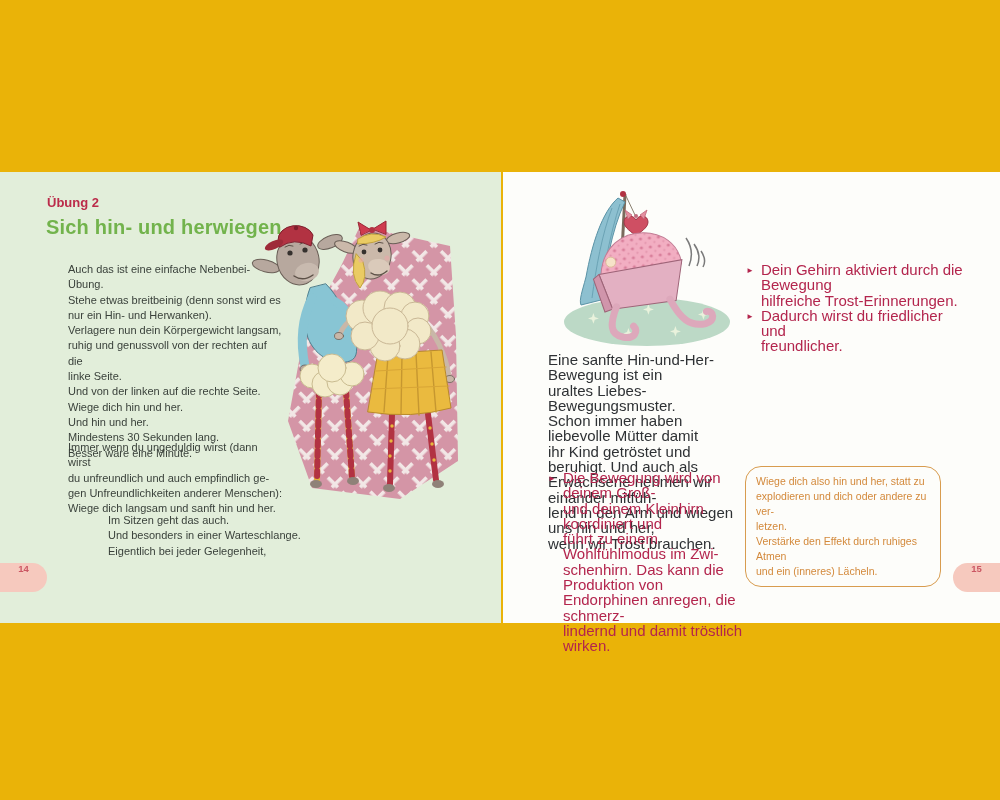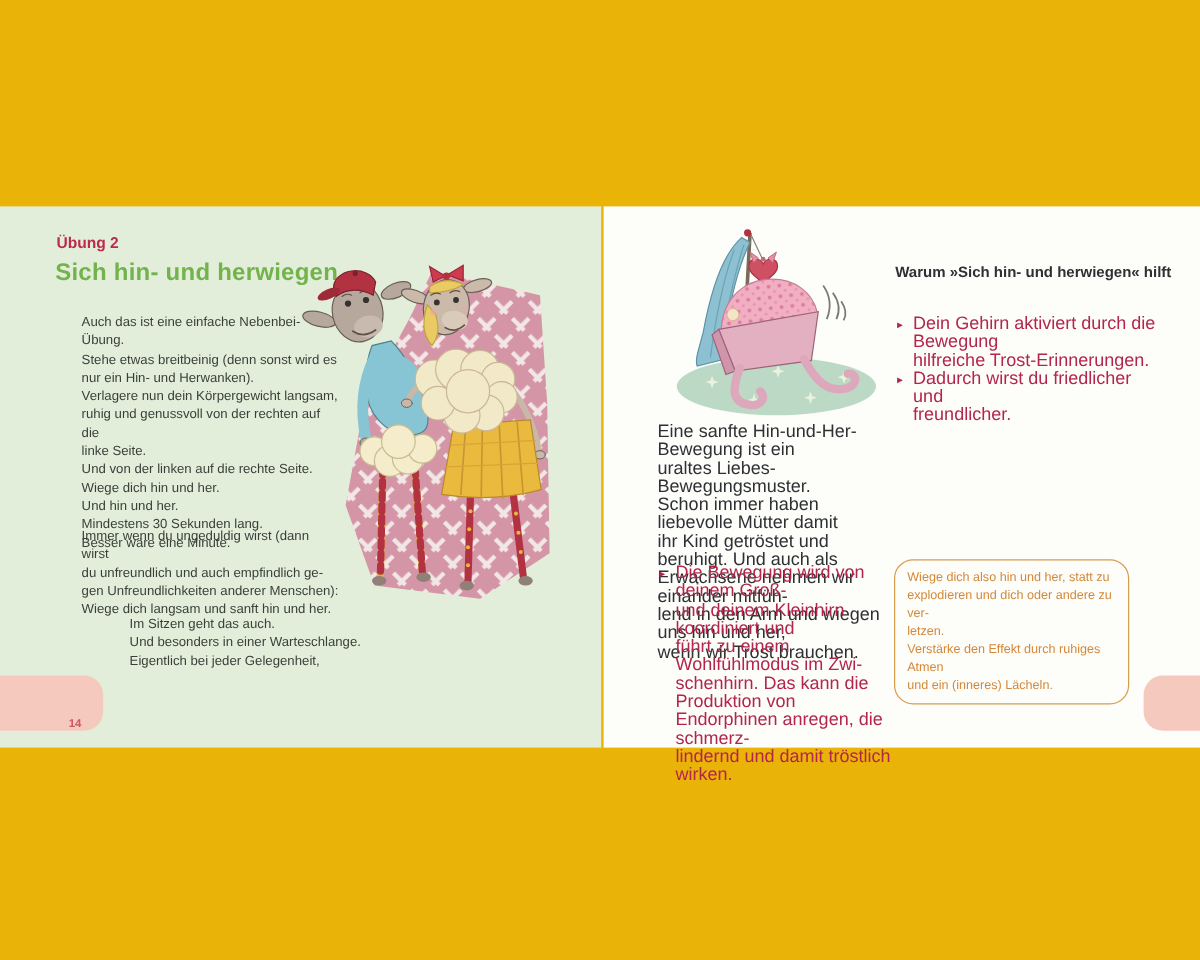--- a/index.html
+++ b/index.html
@@ -14,21 +14,21 @@
   .title{font-size:20px;font-weight:bold;color:var(--accent_green);letter-spacing:.2px;}
   .body-text{font-size:11px;line-height:15.3px;color:var(--body_text);}
   .r-heading{font-size:12.5px;font-weight:bold;color:var(--heading_dark);white-space:nowrap;}
   .r-body{font-size:15px;line-height:15.3px;color:var(--heading_dark);}
   .red-text{color:var(--crimson);}
   .bullet-row{display:flex;gap:7px;align-items:flex-start;}
   .bullet-arrow{font-size:8px;line-height:15.3px;color:var(--crimson);transform:translateY(1px);}
   .tip-box{box-sizing:border-box;border:1.5px solid var(--orange_border);border-radius:12px;
            padding:7px 10px;background:transparent;}
   .tip-text{font-size:10.5px;line-height:15px;color:var(--orange_text);}
-  .page-tab{height:46px;background:var(--tab_bg);display:flex;align-items:flex-end;padding-left:39px;}
+  .page-tab{height:29px;background:var(--tab_bg);display:flex;align-items:flex-start;}
   .tab-left{left:0;top:563px;width:47px;border-radius:0 16px 16px 0;justify-content:center;}
   .tab-right{left:953px;top:563px;width:47px;border-radius:16px 0 0 16px;justify-content:center;}
   .tab-num{font-size:9.5px;color:var(--tab_text);font-weight:bold;}
 </style>
 </head>
 <body>
 
 <div class="spread">
 
   <div class="page page-left">
@@ -212,21 +212,20 @@
         <path d="M116,120 C124,140 133,150 149,148 C159,146 159,136 151,136" stroke="#dda8bb" stroke-width="7" fill="none" stroke-linecap="round"></path>
       </g>
 
       <g stroke="#7a7a7a" stroke-width="1.5" fill="none">
         <path d="M134,56 q9,13 3,28"></path>
         <path d="M142,62 q8,11 3,22"></path>
         <path d="M149,69 q6,9 2,16"></path>
       </g>
     </svg>
 
-    <div class="abs r-heading" style="left:243px;top:48px;">Warum »Sich hin- und herwiegen« hilft</div>
 
     <div class="abs" style="left:243px;top:90px;width:220px;">
       <div class="bullet-row">
         <span class="bullet-arrow">►</span>
         <span class="r-body red-text pre">Dein Gehirn aktiviert durch die Bewegung
 hilfreiche Trost-Erinnerungen.</span>
       </div>
       <div class="bullet-row">
         <span class="bullet-arrow">►</span>
         <span class="r-body red-text pre">Dadurch wirst du friedlicher und

